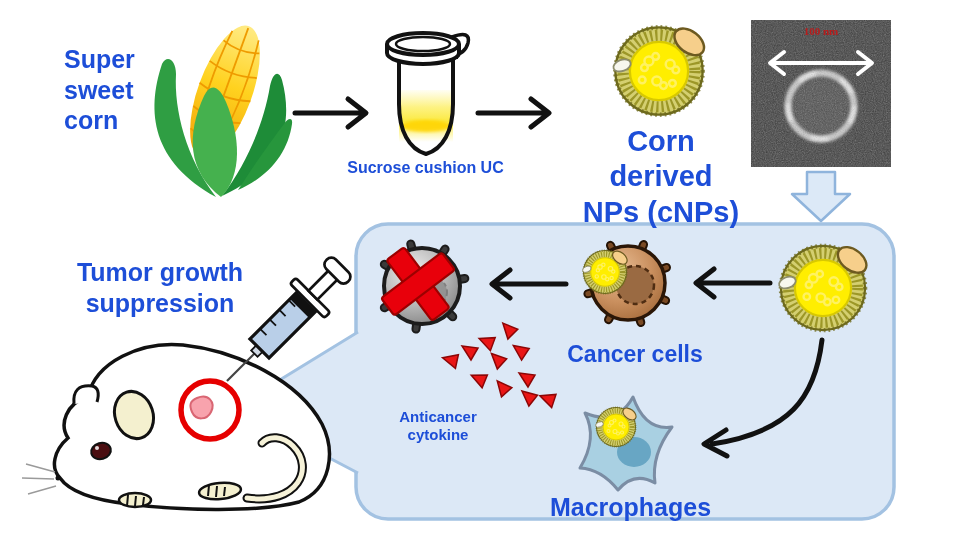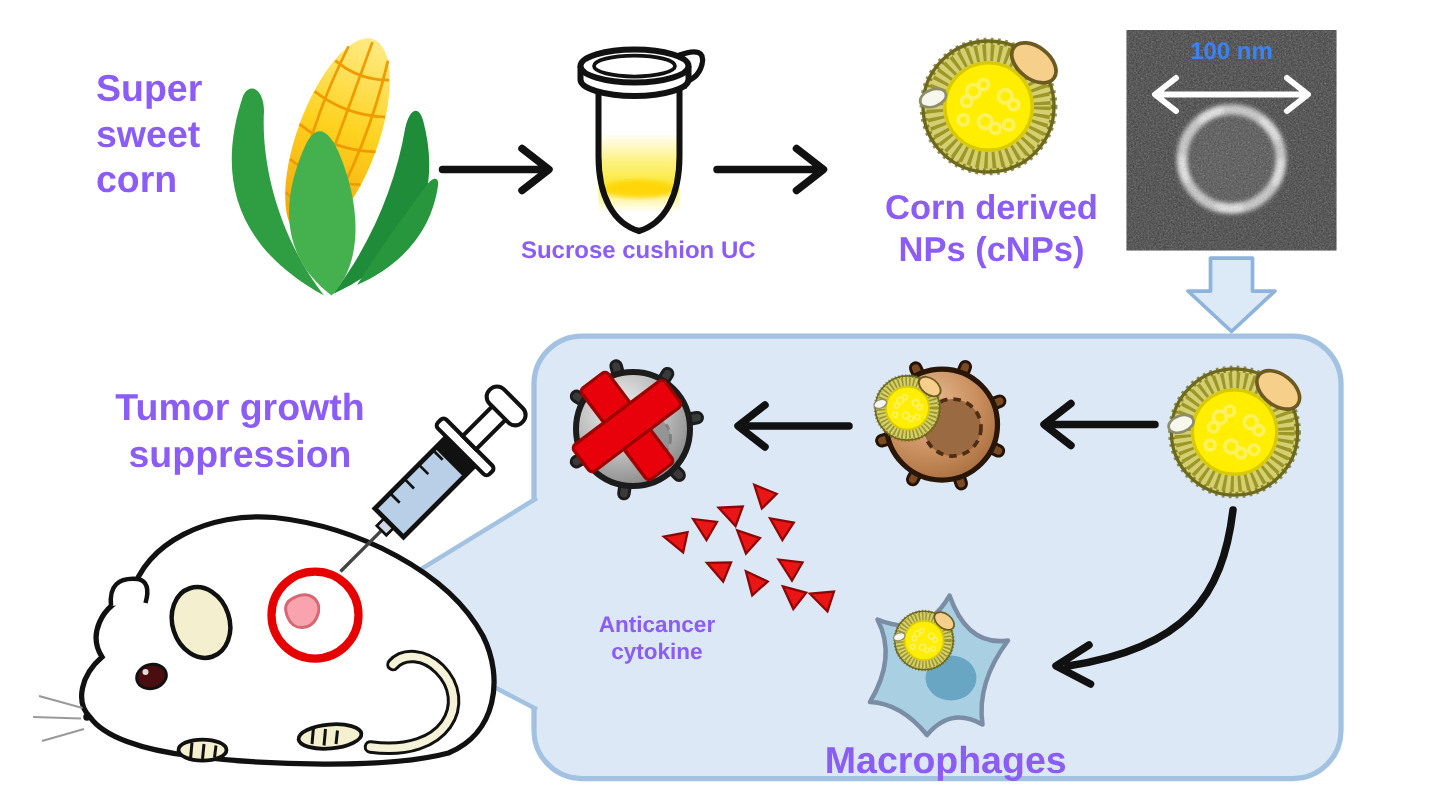--- a/index.html
+++ b/index.html
@@ -1,25 +1,25 @@
 <!DOCTYPE html>
 <html style="--box-fill: #dce8f6; --box-stroke: #a3c2e2; --arrow-black: #111111; --cytokine-red: #ea1515; --np-core: #ffee00; --np-ring: #d4cf70; --corn-yellow: #ffd21f; --husk-green: #2f9e43; --tem-bg: #3d3d3d; --syringe-blue: #b9cfe8; --circle-red: #e60000;"><head>
 <meta charset="utf-8">
 <style>
   html,body{margin:0;padding:0;background:#ffffff;}
   #canvas{position:relative;width:960px;height:540px;background:#ffffff;overflow:hidden;
           font-family:"Liberation Sans",sans-serif;}
   #art{position:absolute;left:0;top:0;z-index:1;}
-  .lbl{position:absolute;z-index:2;font-weight:bold;color:#8b5cf6;text-align:center;
+  .lbl{position:absolute;z-index:2;font-weight:bold;color:#1d4ed8;text-align:center;
        white-space:pre-line;line-height:1.22;letter-spacing:0;}
   .lbl-left{text-align:left;}
   #lbl-super{left:64px;top:44px;width:130px;font-size:25px;}
   #lbl-sucrose{left:288px;top:158px;width:275px;font-size:16px;}
-  #lbl-cornnp{left:572px;top:124px;width:178px;font-size:23px;}
-  #lbl-temscale{left:771px;top:25px;width:100px;font-size:16px;color:#3b82f6;}
+  #lbl-cornnp{left:572px;top:124px;width:178px;font-size:29px;}
+  #lbl-temscale{left:771px;top:25px;width:100px;font-size:11px;color:#b91c1c;font-family:Liberation Serif, serif;}
   #lbl-cancer{left:550px;top:340px;width:170px;font-size:23px;}
   #lbl-anti{left:358px;top:408px;width:160px;font-size:15px;}
   #lbl-macro{left:533px;top:492px;width:195px;font-size:25px;}
   #lbl-tumor{left:50px;top:257px;width:220px;font-size:25px;}
   .box-rect{fill:var(--box-fill,#dce8f6);stroke:var(--box-stroke,#a3c2e2);}
   .black-arrow{stroke:var(--arrow-black,#111111);stroke-width:5;fill:none;
                stroke-linecap:round;stroke-linejoin:round;}
   .white-arrow{stroke:#ffffff;stroke-width:4;fill:none;stroke-linecap:round;stroke-linejoin:round;}
   .cyt{fill:var(--cytokine-red,#ea1515);stroke:#8c0606;stroke-width:1.5;}
 </style>
@@ -304,19 +304,20 @@
   </g>
 </svg>
 
 <div class="lbl lbl-left" id="lbl-super">Super
 sweet
 corn</div>
 <div class="lbl" id="lbl-sucrose">Sucrose cushion UC</div>
 <div class="lbl" id="lbl-cornnp">Corn derived
 NPs (cNPs)</div>
 <div class="lbl" id="lbl-temscale">100 nm</div>
+<div class="lbl" id="lbl-cancer">Cancer cells</div>
 <div class="lbl" id="lbl-anti">Anticancer
 cytokine</div>
 <div class="lbl" id="lbl-macro">Macrophages</div>
 <div class="lbl" id="lbl-tumor">Tumor growth
 suppression</div>
 
 </div>
 
 </body></html>

